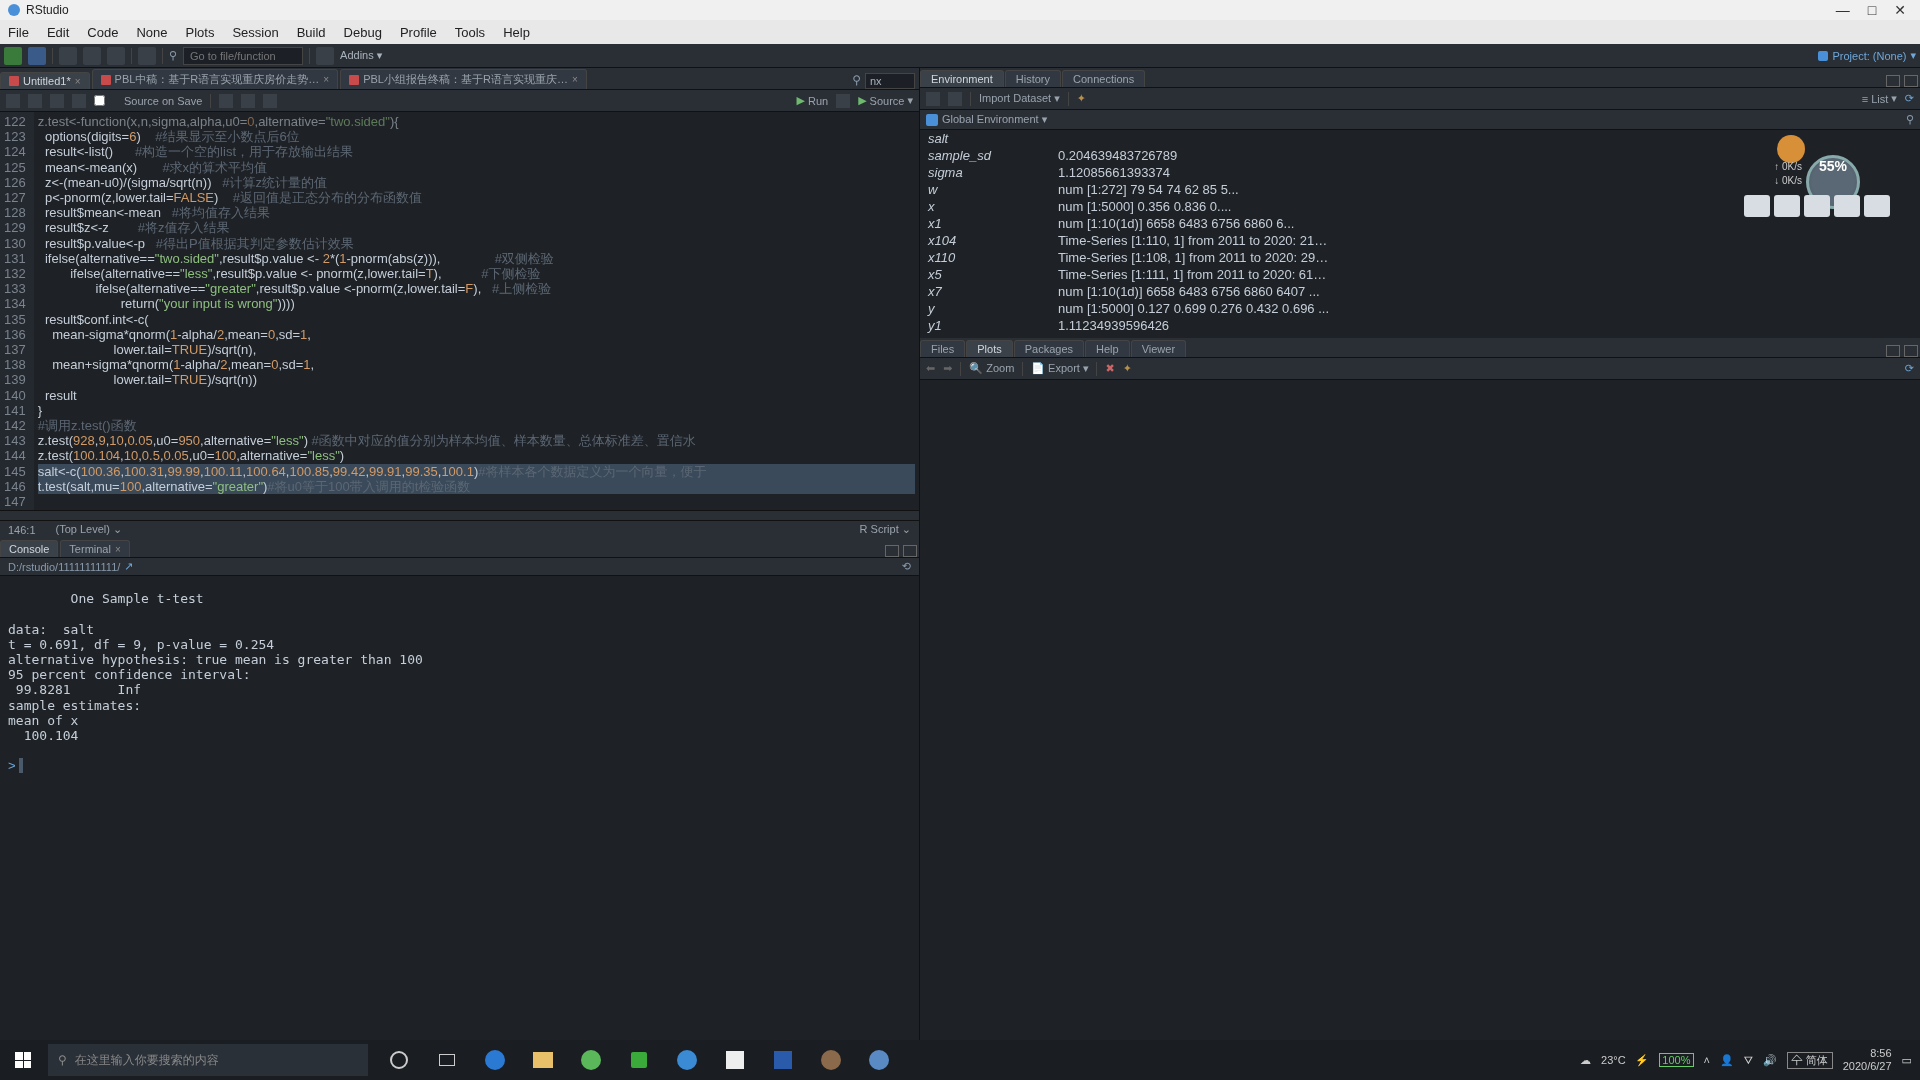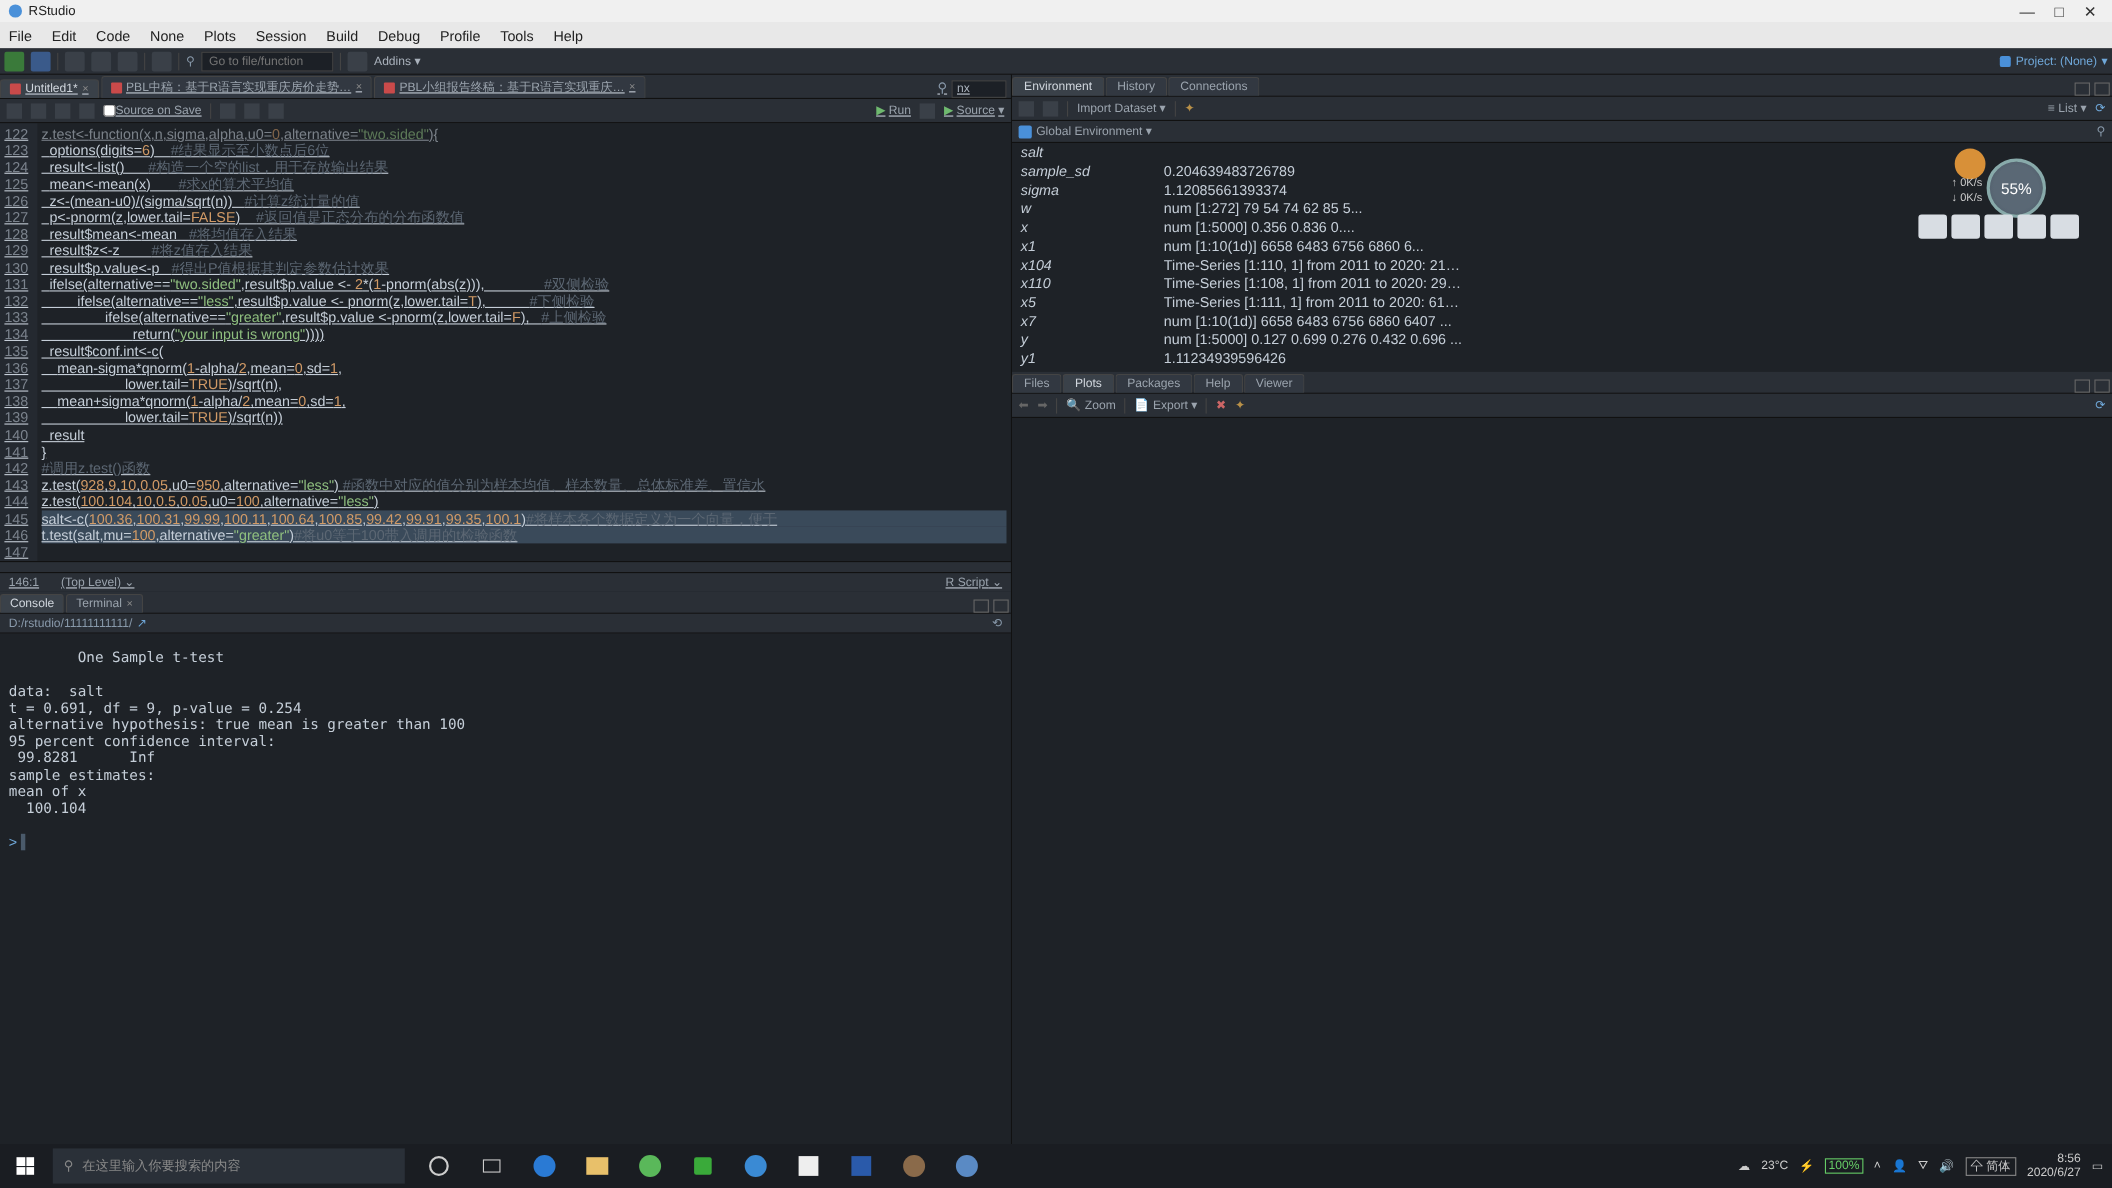--- a/index.html
+++ b/index.html
@@ -24,21 +24,21 @@
 .right { flex: 1; display: flex; flex-direction: column; }
 .tabstrip { height: 22px; background: #2a2f36; display: flex; align-items: flex-end; border-bottom: 1px solid #111; }
 .tab { background: #323841; border: 1px solid #444; border-bottom: none; padding: 2px 8px; font-size: 11px; color: #9aa3ad; margin-right: 2px; display: flex; align-items: center; gap: 4px; border-radius: 3px 3px 0 0; }
 .tab.active { background: #3a4149; color: #d0d6dd; }
 .tab .close { color: #888; font-size: 10px; }
 .tab .doc-icon { width: 10px; height: 10px; background: #c94a4a; border-radius: 1px; }
 .srcbtns { margin-left: auto; display: flex; gap: 4px; padding-right: 4px; }
 .srcbtns input { background: #1c2026; border: 1px solid #444; color: #aab2bc; font-size: 11px; padding: 1px 4px; width: 50px; height: 16px; }
 .srcbtns .mag { color: #8899aa; font-size: 12px; }
 .srctoolbar { height: 22px; background: #2a2f36; display: flex; align-items: center; padding: 0 6px; gap: 8px; border-bottom: 1px solid #111; font-size: 11px; color: #9aa3ad; }
-.srctoolbar .chk { display: flex; align-items: center; gap: 0; }
+.srctoolbar .chk { display: flex; align-items: center; gap: 19px; }
 .srctoolbar .chk input { width: 11px; height: 11px; }
 .srctoolbar .spacer { flex: 1; }
 .srctoolbar .runbtn { display: flex; align-items: center; gap: 3px; }
 .srctoolbar .arrow { color: #6fb96f; }
 .editor { flex: 1; display: flex; background: #1e2227; overflow: hidden; font-family: Consolas, monospace; font-size: 13px; line-height: 15.2px; }
 .gutter { background: #242930; color: #7b838d; text-align: right; padding: 2px 8px 2px 4px; user-select: none; }
 .code { flex: 1; padding: 2px 4px; color: #c5ced8; white-space: pre; overflow: auto; }
 .code .fn { color: #c5ced8; }
 .code .str { color: #8fbf7f; }
 .code .num { color: #d19a66; }
@@ -74,27 +74,27 @@
 .taskbar .start { width: 46px; height: 40px; display: flex; align-items: center; justify-content: center; }
 .taskbar .start .win { width: 16px; height: 16px; display: grid; grid-template-columns: 1fr 1fr; grid-template-rows: 1fr 1fr; gap: 1px; }
 .taskbar .start .win div { background: #fff; }
 .taskbar .search { flex: 0 0 320px; height: 32px; background: #2a3038; display: flex; align-items: center; padding: 0 10px; color: #888; gap: 8px; margin-left: 2px; }
 .taskbar .icons { display: flex; gap: 6px; margin-left: 10px; }
 .taskbar .icons .ti { width: 42px; height: 40px; display: flex; align-items: center; justify-content: center; }
 .taskbar .icons .ti .circ { width: 18px; height: 18px; border: 2px solid #ccc; border-radius: 50%; }
 .taskbar .icons .ti .sq { width: 16px; height: 16px; background: #4a9; border-radius: 2px; }
 .taskbar .tray { margin-left: auto; display: flex; align-items: center; gap: 10px; padding-right: 8px; color: #ccc; font-size: 11px; }
 .taskbar .tray .clock { text-align: right; line-height: 13px; }
-.floating-gauge { position: absolute; top: 144px; right: 60px; width: 54px; height: 54px; border-radius: 50%; background: radial-gradient(circle, #5a6875 60%, #4a5865 100%); border: 3px solid #8aa; display: flex; align-items: center; justify-content: center; color: #fff; font-size: 14px; font-weight: normal; }
+.floating-gauge { position: absolute; top: 155px; right: 60px; width: 54px; height: 54px; border-radius: 50%; background: radial-gradient(circle, #5a6875 60%, #4a5865 100%); border: 3px solid #8aa; display: flex; align-items: flex-start; justify-content: center; color: #fff; font-size: 14px; font-weight: bold; }
 .floating-speed { position: absolute; top: 160px; right: 118px; font-size: 10px; color: #ccc; line-height: 14px; text-align: right; }
 .floating-tools { position: absolute; top: 195px; right: 30px; display: flex; gap: 4px; }
 .floating-tools .ft { width: 26px; height: 22px; background: #d8dde3; border-radius: 3px; }
 .floating-fox { position: absolute; top: 135px; right: 115px; width: 28px; height: 28px; background: #d89038; border-radius: 50%; }
 .scroll-h { height: 10px; background:#2a2f36; border-top:1px solid #111; }
-.topPane { display:flex; flex-direction:column; height:470px;text-decoration:underline; }
+.topPane { display:flex; flex-direction:column; height:470px; }
 .botPane { flex:1; display:flex; flex-direction:column; }
 .envPane { display:flex; flex-direction:column; height:270px; }
 .plotPane { flex:1; display:flex; flex-direction:column; }
 </style>
 </head>
 <body>
 
 <div class="titlebar">
   <div class="logo"></div>
   <div class="title">RStudio</div>

